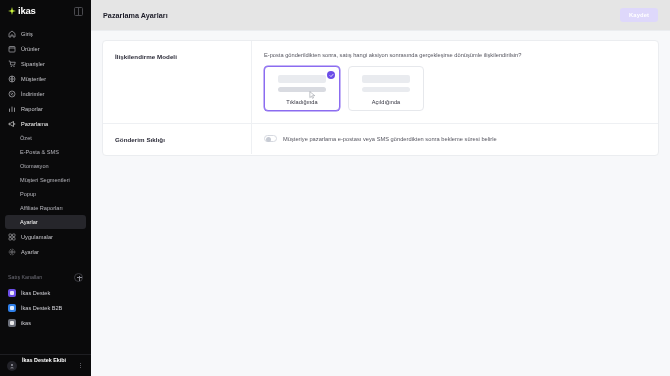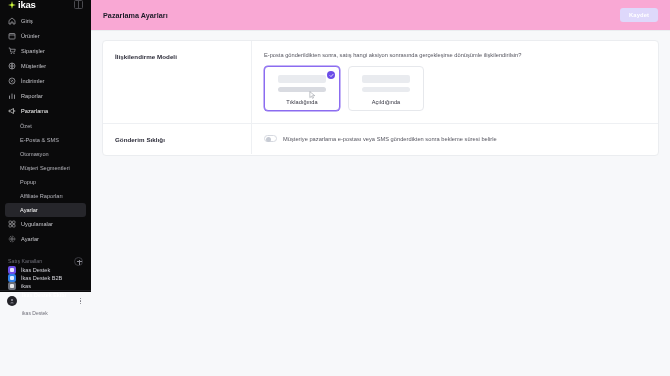--- a/index.html
+++ b/index.html
@@ -6,21 +6,21 @@
   html, body {
     width: 670px; height: 376px;
     font-family: "Liberation Sans", sans-serif;
     background: #f7f8fa;
     overflow: hidden;
   }
   .app { display: flex; width: 670px; height: 376px; }
 
   
   .sidebar {
-    width: 91px; height: 292px;
+    width: 91px; height: 376px;
     background: #0a0a0b;
     display: flex; flex-direction: column;
     flex: 0 0 91px;
     position: relative;
   }
   .sb-top {
     height: 22px;
     display: flex; align-items: center; justify-content: space-between;
     padding: 0 8px 0 8px;
   }
@@ -101,21 +101,21 @@
   .avatar svg { display: block; }
   .user-meta { flex: 1 1 auto; min-width: 0; }
   .user-name { color: #ffffff; font-size: 5.4px; font-weight: bold; white-space: nowrap; line-height: 1.25; }
   .user-sub  { color: #6e6e78; font-size: 5px; white-space: nowrap; line-height: 1.25; }
   .dots { width: 7px; flex: 0 0 7px; display: flex; flex-direction: column; align-items: center; gap: 1.2px; }
   .dots i { width: 1.2px; height: 1.2px; background: #77777f; border-radius: 50%; display: block; }
 
   
   .main { flex: 1 1 auto; height: 376px; background: #f7f8fa; display: flex; flex-direction: column; }
   .topbar {
-    height: 31px; background: #f9a8d4; border-bottom: 1px solid #ebedf0;
+    height: 31px; background: #e5e5e5; border-bottom: 1px solid #ebedf0;
     display: flex; align-items: center; justify-content: space-between;
     padding: 0 12px 0 12px;
   }
   .page-title { font-size: 7.2px; color: #1c1c28; font-weight: bold; letter-spacing: .05px; }
   .save-btn {
     background: #ded8fb; color: #ffffff; border: none; border-radius: 3px;
     font-size: 5.8px; font-family: inherit; font-weight: bold;
     padding: 4px 9px; cursor: default; letter-spacing: .1px;
   }
 

